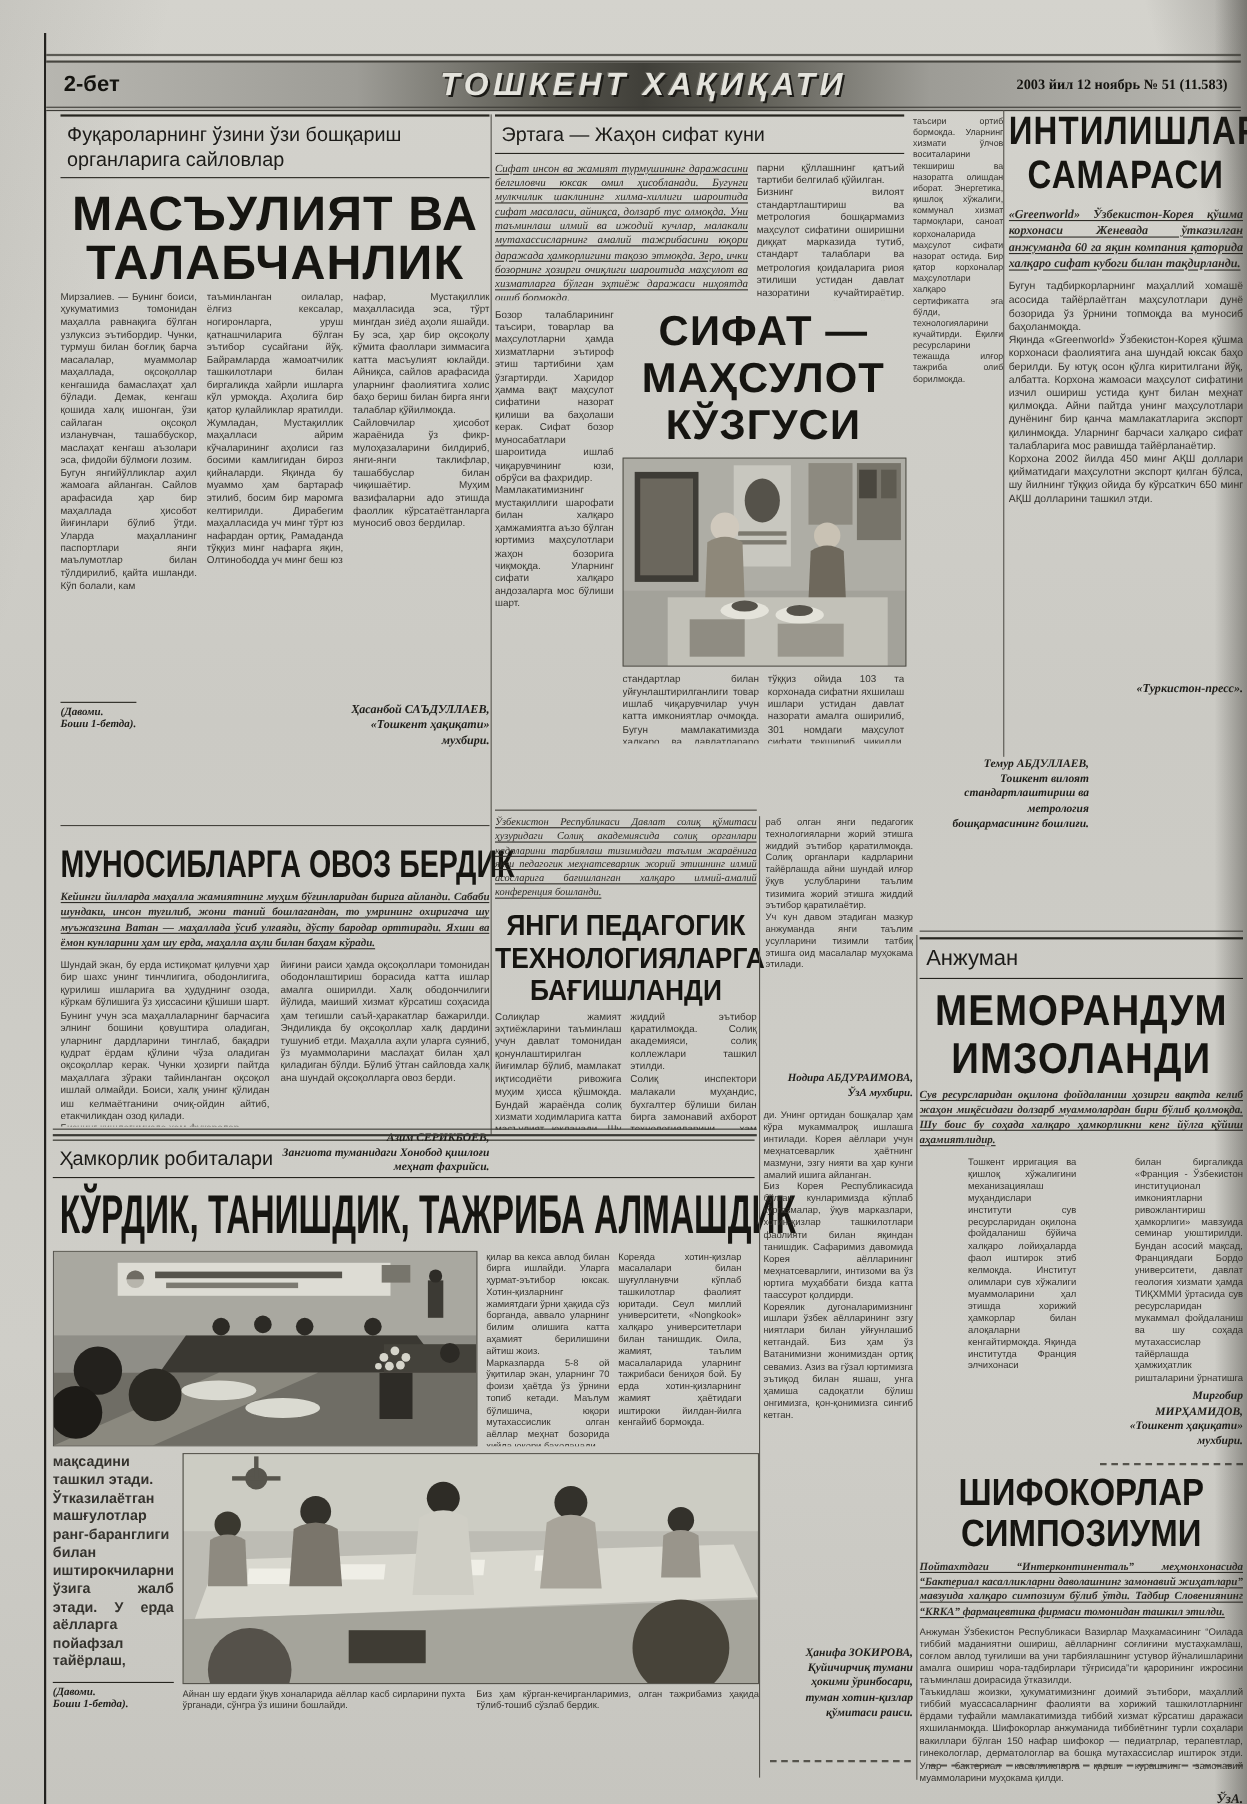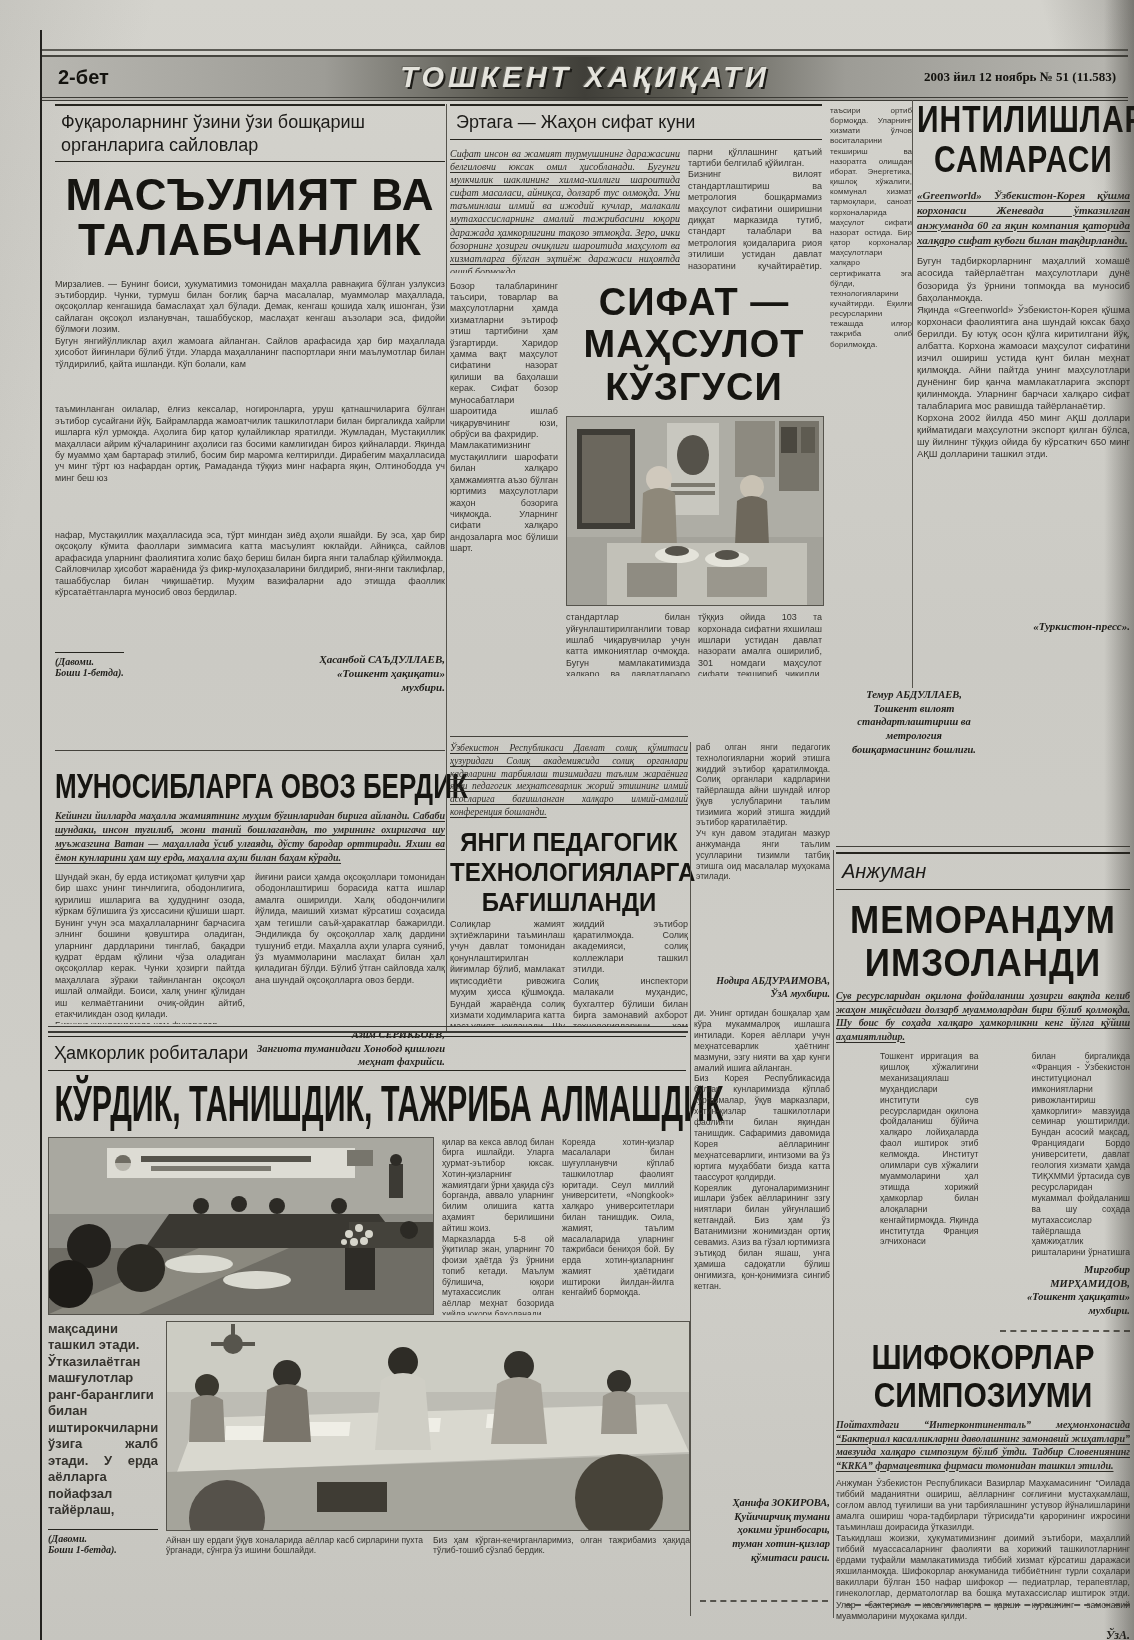--- a/index.html
+++ b/index.html
@@ -42,21 +42,21 @@
         font-size:10px;color:#1f1e1a;white-space:pre-line;border-top:1px solid #26251f;padding-top:3px;}
   .vrule{position:absolute;width:1px;background:#55534c;}
   .hrule{position:absolute;height:1px;background:#44423c;}
   .hrule-heavy{position:absolute;height:4px;border-top:1px solid #3a3934;border-bottom:2px solid #3a3934;}
   .dashrule{position:absolute;height:0;border-top:2px dashed #55534c;}
 
   
   .art1{position:absolute;left:55px;top:104px;width:390px;}
   .art1 .headline{font-size:44px;line-height:1.03;margin-top:10px;letter-spacing:1px;}
   .art1 .subhead{font-size:17px;font-weight:bold;text-align:center;line-height:1.3;margin:10px 4px 6px;color:#201f1b;}
-  .art1-cols{display:flex;gap:9px;height:368px;overflow:hidden;margin-top:16px;flex-direction:column;}
+  .art1-cols{display:flex;gap:9px;height:368px;overflow:hidden;margin-top:2px;}
   .art1-cols>div{flex:1;}
   .art1-foot{display:flex;justify-content:space-between;align-items:flex-start;margin-top:5px;}
   .art1-foot .byline{font-size:11px;}
 
   
   .art2{position:absolute;left:450px;top:104px;width:462px;display:flex;gap:8px;}
   .a2-main{width:372px;}
   .a2-row1{display:flex;gap:8px;height:126px;overflow:hidden;margin-top:7px;}
   .a2-lead{width:230px;font-size:10px;line-height:1.32;}
   .a2-colr{flex:1;}
@@ -71,21 +71,21 @@
 
   
   .art3{position:absolute;left:917px;top:100px;width:213px;}
   .art3 .headline{font-size:30px;line-height:1.1;transform:scaleY(1.2);transform-origin:top;letter-spacing:1px;}
   .art3 .lead{font-size:11px;font-weight:bold;margin-top:22px;line-height:1.35;}
   .art3 .body-txt{font-size:9.5px;margin-top:8px;height:360px;}
   .art3 .byline{font-size:11px;margin-top:4px;}
 
   
   .temur{position:absolute;left:838px;top:688px;width:152px;text-align:center;}
-  .temur .byline{text-align:center;font-size:10.5px;}
+  .temur .byline{font-size:10.5px;}
 
   
   .art4{position:absolute;left:55px;top:757px;width:390px;}
   .art4 .headline{font-size:26px;white-space:nowrap;transform:scaleY(1.35);transform-origin:top;height:46px;padding-top:6px;}
   .art4 .lead{font-size:10px;font-weight:bold;line-height:1.4;}
   .art4-cols{display:flex;gap:10px;height:152px;overflow:hidden;margin-top:7px;}
   .art4-cols>div{flex:1;}
   .art4 .byline{font-size:10.5px;margin-top:4px;}
 
   
@@ -94,21 +94,21 @@
   .a5-main .lead{font-size:9.5px;line-height:1.35;height:82px;}
   .a5-head{font-size:24px;line-height:1.12;transform:scaleY(1.1);transform-origin:top;margin-top:4px;}
   .a5-cols{display:flex;gap:8px;height:108px;overflow:hidden;margin-top:10px;}
   .a5-cols>div{flex:1;}
   .a5-col3{width:134px;}
   .a5-col3 .body-txt{height:226px;font-size:8.5px;}
   .a5-col3 .byline{font-size:10px;margin-top:6px;}
 
   
   .art6{position:absolute;left:836px;top:852px;width:294px;}
-  .art6 .kicker{font-size:20px;font-style:italic;}
+  .art6 .kicker{font-size:20px;}
   .art6 .headline{font-size:35px;line-height:1.1;transform:scaleY(1.12);transform-origin:top;margin-top:8px;letter-spacing:1px;}
   .art6 .lead{font-size:10px;font-weight:bold;margin-top:14px;line-height:1.35;}
   .art6-cols{display:flex;gap:9px;height:208px;overflow:hidden;margin-top:8px;}
   .art6-cols>div{flex:1;font-size:8.6px;margin-left:44px;}
   .art6 .byline{font-size:10.5px;margin-top:4px;}
 
   
   .art7{position:absolute;left:48px;top:1036px;width:642px;}
   .art7 .kicker{width:626px;border-top:1.5px solid #26251f;border-bottom:1.5px solid #26251f;}
   .art7-head{font-size:31px;font-weight:bold;text-align:center;white-space:nowrap;

